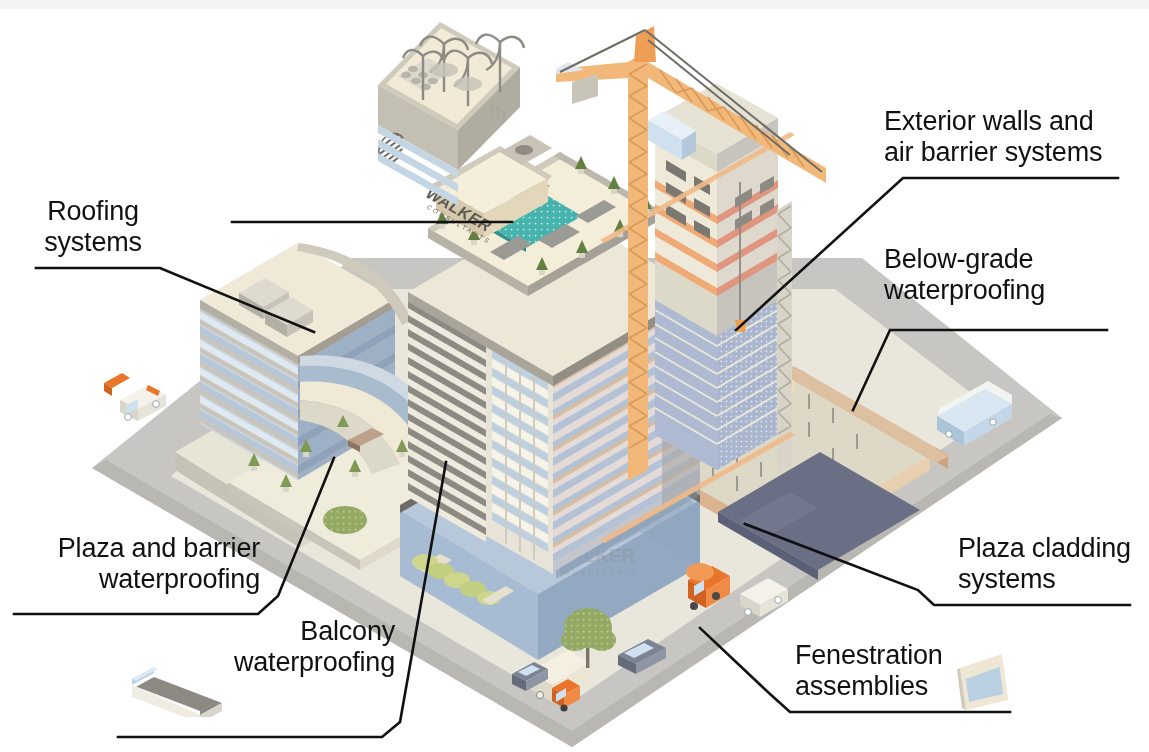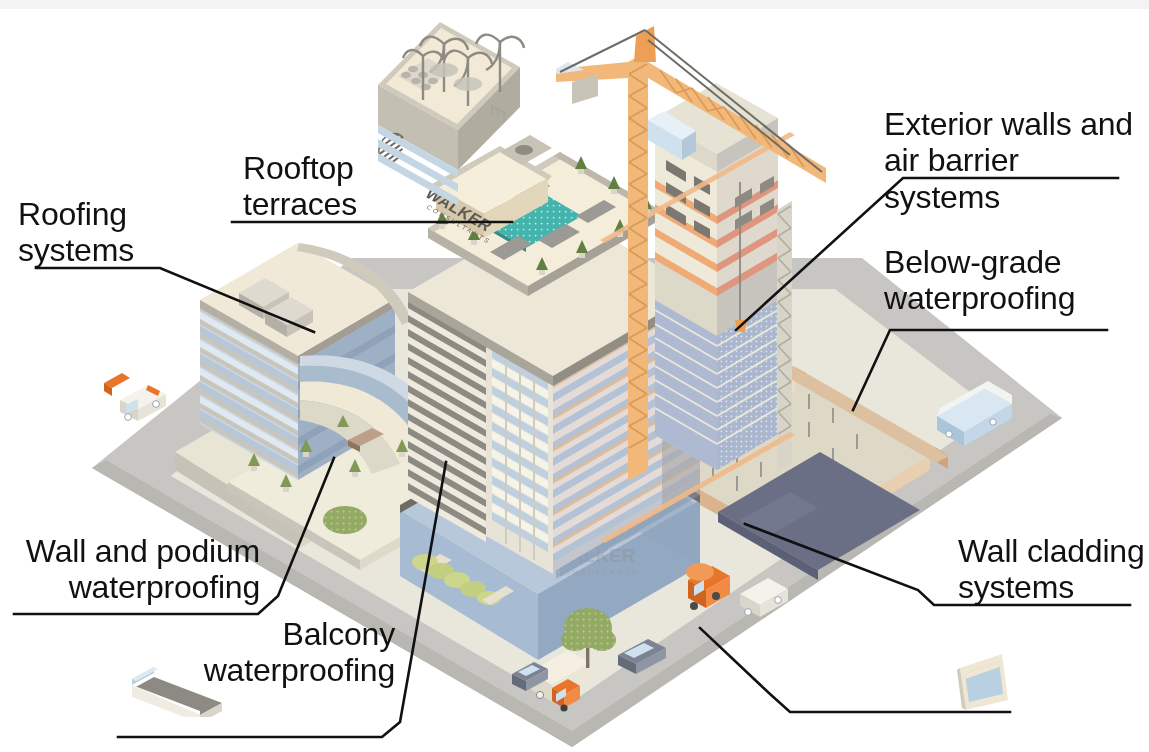--- a/index.html
+++ b/index.html
@@ -1,23 +1,23 @@
 <!DOCTYPE html>
 <html><head>
 <meta charset="utf-8">
 <style>
   html,body{margin:0;padding:0;background:#ffffff;}
   body{width:1149px;height:752px;overflow:hidden;
        font-family:"Liberation Sans","DejaVu Sans",sans-serif;}
   #stage{position:relative;width:1149px;height:752px;background:#ffffff;}
   #scene{position:absolute;inset:0;width:1149px;height:752px;}
-  .lbl{position:absolute;color:#111111;font-size:32px;line-height:1.14;
+  .lbl{position:absolute;color:#111111;font-size:27px;line-height:1.14;
        font-weight:400;letter-spacing:-.2px;white-space:pre-line;}
   .lbl.r{text-align:right;}
-  .lbl.c{}
+  .lbl.c{text-align:center;}
   #overlay{position:absolute;inset:0;pointer-events:none;}
 </style>
 </head>
 <body>
 
 <div id="stage">
 
   <svg id="scene" viewBox="0 0 1149 752">
     <defs>
       <pattern id="dots" width="5" height="5" patternUnits="userSpaceOnUse">
@@ -736,32 +736,32 @@
   <svg style="position:absolute;left:952px;top:650px;width:62px;height:64px" viewBox="0 0 62 64">
     <polygon points="8,18 50,4 56,50 14,60" fill="#efe7d4"></polygon>
     <polygon points="13,24 47,12 51,44 17,52" fill="#b9cfe2"></polygon>
     <polygon points="13,24 47,12 47.6,17 13.4,29" fill="#efe7d4"></polygon>
     <polygon points="8,18 14,60 10,58 5,20" fill="#cfcabb"></polygon>
   </svg>
 
   <div class="lbl c" style="left:18px;top:196px;width:150px">Roofing
 systems</div>
 
-  <div class="lbl" style="left:243px;top:150px;width:230px">Rooftop
-terraces</div>
 
   <div class="lbl" style="left:884px;top:106px;width:250px">Exterior walls and
 air barrier systems</div>
 
   <div class="lbl" style="left:884px;top:244px;width:240px">Below-grade
 waterproofing</div>
 
-  <div class="lbl" style="left:958px;top:533px;width:190px">Wall cladding
+  <div class="lbl" style="left:958px;top:533px;width:190px">Plaza cladding
 systems</div>
 
+  <div class="lbl" style="left:795px;top:640px;width:170px">Fenestration
+assemblies</div>
 
   <div class="lbl r" style="left:150px;top:616px;width:245px">Balcony
 waterproofing</div>
 
-  <div class="lbl r" style="left:10px;top:533px;width:250px">Wall and podium
+  <div class="lbl r" style="left:10px;top:533px;width:250px">Plaza and barrier
 waterproofing</div>
 
 </div>
 
 </body></html>

